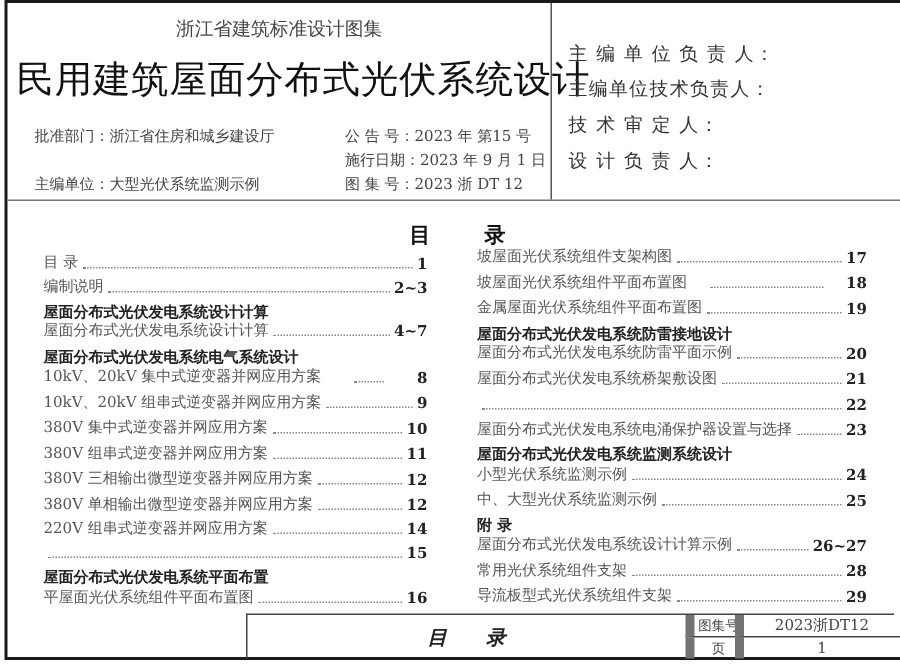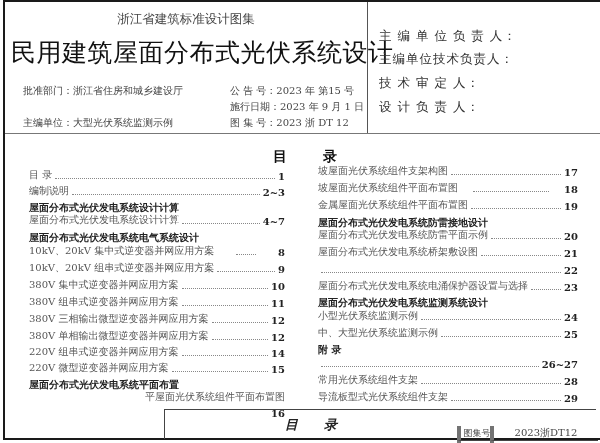--- a/index.html
+++ b/index.html
@@ -20,22 +20,22 @@
   .toc-item .lbl { white-space:nowrap; }
   .toc-item .dots { flex:1; border-bottom:1px dotted #888; margin:0 3px 3px 3px; }
   .toc-item .pg { font-weight:bold; color:#222; white-space:nowrap; }
   .toc-sec { position:absolute; font-family:"DejaVu Sans","Liberation Sans",sans-serif; font-size:10px;
              font-weight:bold; color:#222; white-space:nowrap; }
   .tb { position:absolute; left:164px; top:409px; width:431px; height:29px;
         border-top:1px solid #444; border-left:1px solid #444; }
   .tb .name { position:absolute; left:0; top:0; width:292px; height:29px; display:flex;
               align-items:center; justify-content:center; font-family:"DejaVu Sans","Liberation Sans",sans-serif;
               font-size:13px; font-weight:bold; color:#222; letter-spacing:26px; padding-left:26px; box-sizing:border-box;font-style:italic; }
-  .tb .c { position:absolute; border-left:4px solid #737373; font-size:9px; color:#444;
-           display:flex; align-items:center; justify-content:center;margin-top:16px; }
+  .tb .c { position:absolute; border-left:6px solid #737373; font-size:9px; color:#444;
+           display:flex; align-items:center; justify-content:center; }
   .tb .r1 { top:0; height:14px; border-bottom:1px solid #444; }
   .tb .r2 { top:15px; height:14px; }
 </style>
 </head>
 <body>
 
 <div class="frame">
   <div class="hdr-line"></div>
   <div class="hdr-vdiv"></div>
 
@@ -112,26 +112,25 @@
     <span class="lbl">380V 单相输出微型逆变器并网应用方案</span>
       <span class="dots"></span>
       <span class="pg">12</span>
   </div>
   <div class="toc-item" style="left:24px;top:342px;width:256px;">
     <span class="lbl">220V 组串式逆变器并网应用方案</span>
       <span class="dots"></span>
       <span class="pg">14</span>
   </div>
   <div class="toc-item" style="left:24px;top:358px;width:256px;">
-    <span class="lbl">220V 微型逆变器并网应用方案</span>
       <span class="dots"></span>
       <span class="pg">15</span>
   </div>
   <div class="toc-sec" style="left:24px;top:376px;">屋面分布式光伏发电系统平面布置</div>
-  <div class="toc-item" style="left:24px;top:388px;width:256px;flex-direction:column;">
+  <div class="toc-item" style="left:24px;top:388px;width:256px;">
     <span class="lbl">平屋面光伏系统组件平面布置图</span>
       <span class="dots"></span>
       <span class="pg">16</span>
   </div>
 
   <div class="toc-item" style="left:313px;top:161px;width:260px;">
     <span class="lbl">坡屋面光伏系统组件支架构图</span>
       <span class="dots"></span>
       <span class="pg">17</span>
   </div>
@@ -171,20 +170,21 @@
       <span class="dots"></span>
       <span class="pg">24</span>
   </div>
   <div class="toc-item" style="left:313px;top:323px;width:260px;">
     <span class="lbl">中、大型光伏系统监测示例</span>
       <span class="dots"></span>
       <span class="pg">25</span>
   </div>
   <div class="toc-sec" style="left:313px;top:341px;">附    录</div>
   <div class="toc-item" style="left:313px;top:353px;width:260px;">
+    <span class="lbl">屋面分布式光伏发电系统设计计算示例</span>
       <span class="dots"></span>
       <span class="pg">26~27</span>
   </div>
   <div class="toc-item" style="left:313px;top:370px;width:260px;">
     <span class="lbl">常用光伏系统组件支架</span>
       <span class="dots"></span>
       <span class="pg">28</span>
   </div>
   <div class="toc-item" style="left:313px;top:387px;width:260px;">
     <span class="lbl">导流板型式光伏系统组件支架</span>

